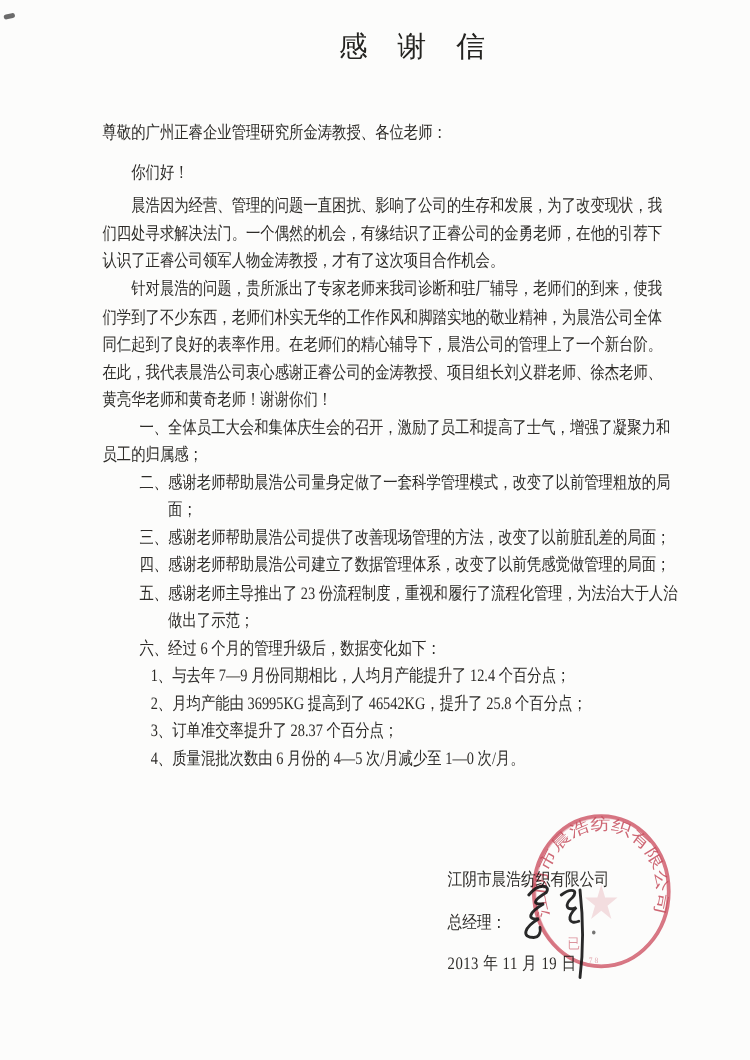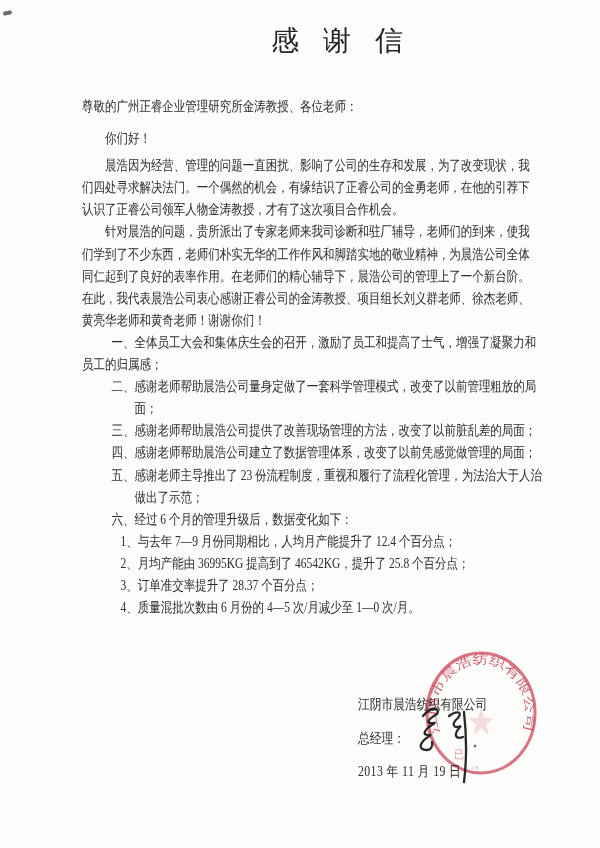--- a/index.html
+++ b/index.html
@@ -14,21 +14,21 @@
     .page { position: absolute; inset: 0; }
 
     .speck {
       position: absolute; left: 3px; top: 11px;
       width: 9px; height: 4px; background: #2e2e2e;
       opacity: .7; border-radius: 2px; transform: rotate(-12deg);
     }
 
     .title {
       position: absolute; top: 22px; left: 271px;
-      font-size: 28px; letter-spacing: 24px;
+      font-size: 23px; letter-spacing: 24px;
       color: #242320; white-space: nowrap; font-weight: 500;
     }
 
     .body-text {
       position: absolute; left: 82px; top: 96px;
       width: 680px;
       transform: scaleX(0.82); transform-origin: 0 0;
       font-size: 14px; line-height: 22.1px;
     }
     .ln { white-space: nowrap; height: 22.1px; }

